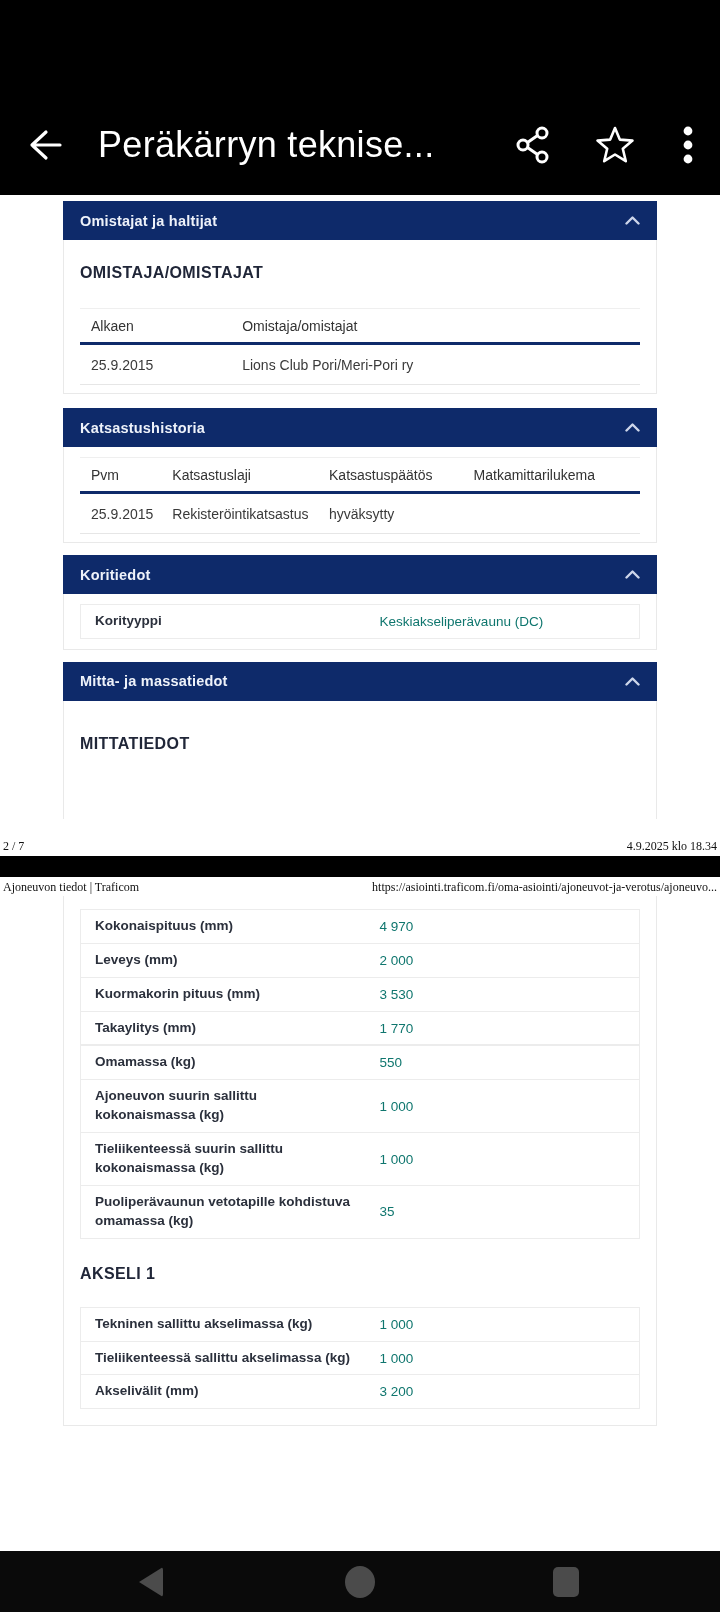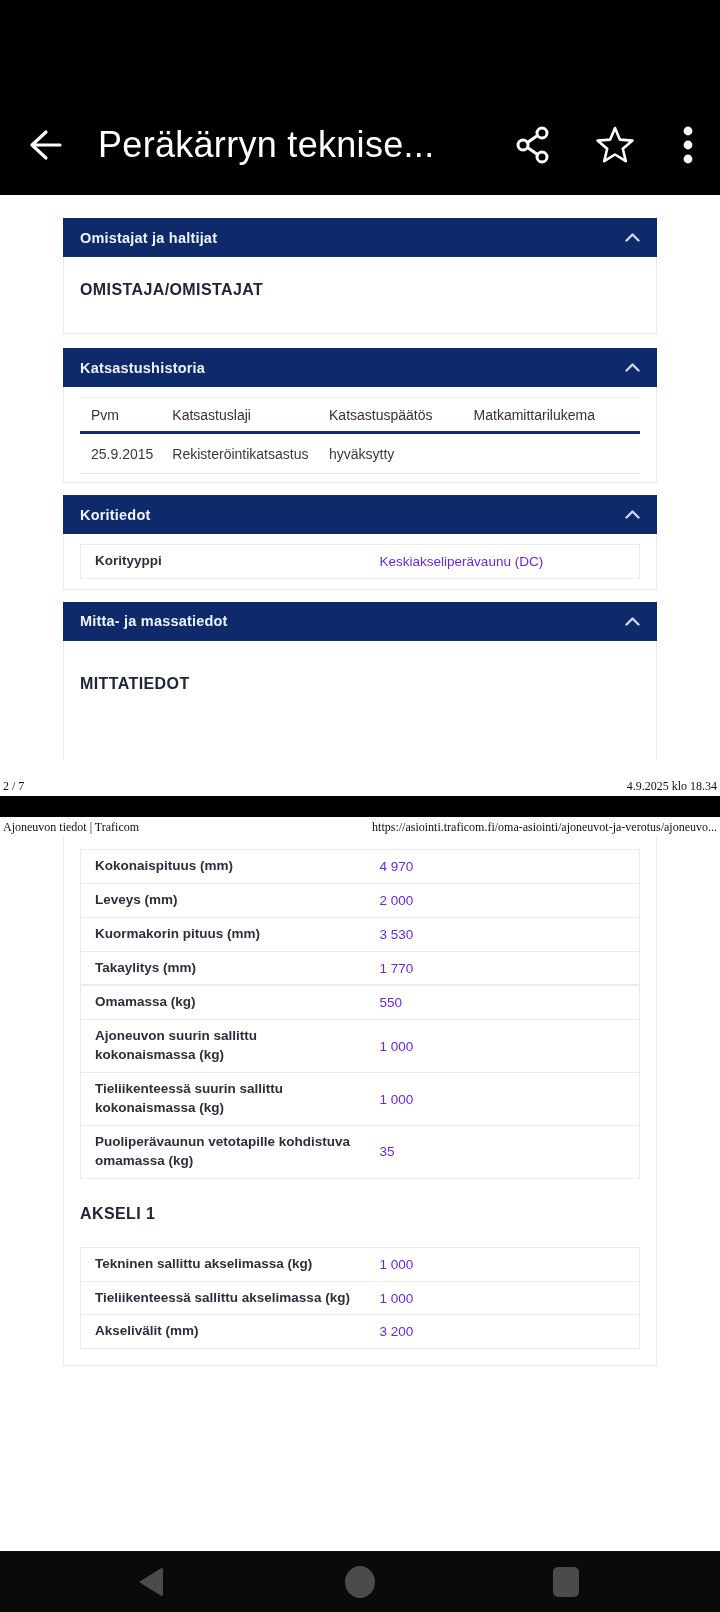--- a/index.html
+++ b/index.html
@@ -8,37 +8,37 @@
   .screen { position:relative; width:720px; height:1612px; background:#fff; overflow:hidden; }
 
   
   .appbar { position:absolute; top:0; left:0; width:720px; height:195px; background:#000; z-index:5; }
   .appbar-row { position:absolute; left:0; right:0; bottom:14px; height:72px; display:flex; align-items:center; }
   .back-btn { width:86px; display:flex; justify-content:center; align-items:center; cursor:pointer; }
   .appbar-title { flex:1; color:#fff; font-size:36px; font-weight:400; letter-spacing:.3px; white-space:nowrap; overflow:hidden; padding-left:12px; }
   .icon-btn { width:82px; display:flex; justify-content:center; align-items:center; cursor:pointer; }
 
   
-  .content { position:absolute; top:212px; left:0; width:720px; background:#fff; }
+  .content { position:absolute; top:195px; left:0; width:720px; background:#fff; }
   .card { margin:0 63px; }
   .sec-header { background:#0e2a6a; color:#eef2fa; height:39px; display:flex; align-items:center; justify-content:space-between; padding:0 17px; font-size:14.5px; font-weight:700; letter-spacing:.2px; cursor:pointer; }
   .sec-body { border:1px solid #e9e9e9; border-top:none; background:#fff; }
   .h-caps { font-size:16px; font-weight:700; color:#202638; letter-spacing:.4px; }
 
   
   .tbl { width:100%; border-collapse:collapse; font-size:14px; color:#333; border-top:1px solid #efefef; }
   .tbl thead td { padding:9px 8px 8px 11px; border-bottom:3px solid #0e2a6a; font-weight:400; }
   .tbl tbody td { padding:12px 8px 11px 11px; border-bottom:1px solid #e6e6e6; color:#3a3a3a; }
 
   
   .def { width:100%; border-collapse:collapse; font-size:13.5px; border:1px solid #ececec; table-layout:fixed; }
   .def td { padding:7px 14px; vertical-align:middle; }
   .def tr + tr td { border-top:1px solid #ececec; }
   .def .lbl { font-weight:700; color:#2b303c; width:51%; line-height:1.4; }
-  .def .val { color:#6d28d9; }
+  .def .val { color:#0f766e; }
 
   
   .print-row { display:flex; justify-content:space-between; font-family:"Liberation Serif", serif; font-size:12px; color:#101010; padding:0 3px; }
   .divider { height:21px; background:#000; margin-top:2px; }
 
   .cont-body { margin:0 63px; border:1px solid #e9e9e9; border-top:none; background:#fff; padding:13px 16px 16px; }
 
   
   .navbar { position:absolute; bottom:0; left:0; width:720px; height:61px; background:#0a0a0a; z-index:6; }
   .nav-btn { position:absolute; top:0; width:60px; height:61px; display:flex; align-items:center; justify-content:center; cursor:pointer; }
@@ -90,20 +90,38 @@
 
     <div class="card">
       <div class="sec-header">
         <span>Omistajat ja haltijat</span>
         <svg width="15" height="9" viewBox="0 0 15 9">
           <path d="M1.5 7.5 L7.5 1.5 L13.5 7.5" stroke="#cdd6ea" stroke-width="2.4" fill="none" stroke-linecap="round" stroke-linejoin="round"></path>
         </svg>
       </div>
       <div class="sec-body" style="padding:14px 16px 8px;">
         <div class="h-caps" style="margin:10px 0 26px;">OMISTAJA/OMISTAJAT</div>
+        <table class="tbl">
+          <colgroup>
+              <col style="width:27%">
+              <col style="width:73%">
+            </colgroup>
+          <thead>
+            <tr>
+              <td>Alkaen</td>
+              <td>Omistaja/omistajat</td>
+            </tr>
+          </thead>
+          <tbody>
+            <tr>
+              <td>25.9.2015</td>
+              <td>Lions Club Pori/Meri-Pori ry</td>
+            </tr>
+          </tbody>
+        </table>
       </div>
     </div>
 
     <div style="height:14px"></div>
 
     <div class="card">
       <div class="sec-header">
         <span>Katsastushistoria</span>
         <svg width="15" height="9" viewBox="0 0 15 9">
           <path d="M1.5 7.5 L7.5 1.5 L13.5 7.5" stroke="#cdd6ea" stroke-width="2.4" fill="none" stroke-linecap="round" stroke-linejoin="round"></path>

